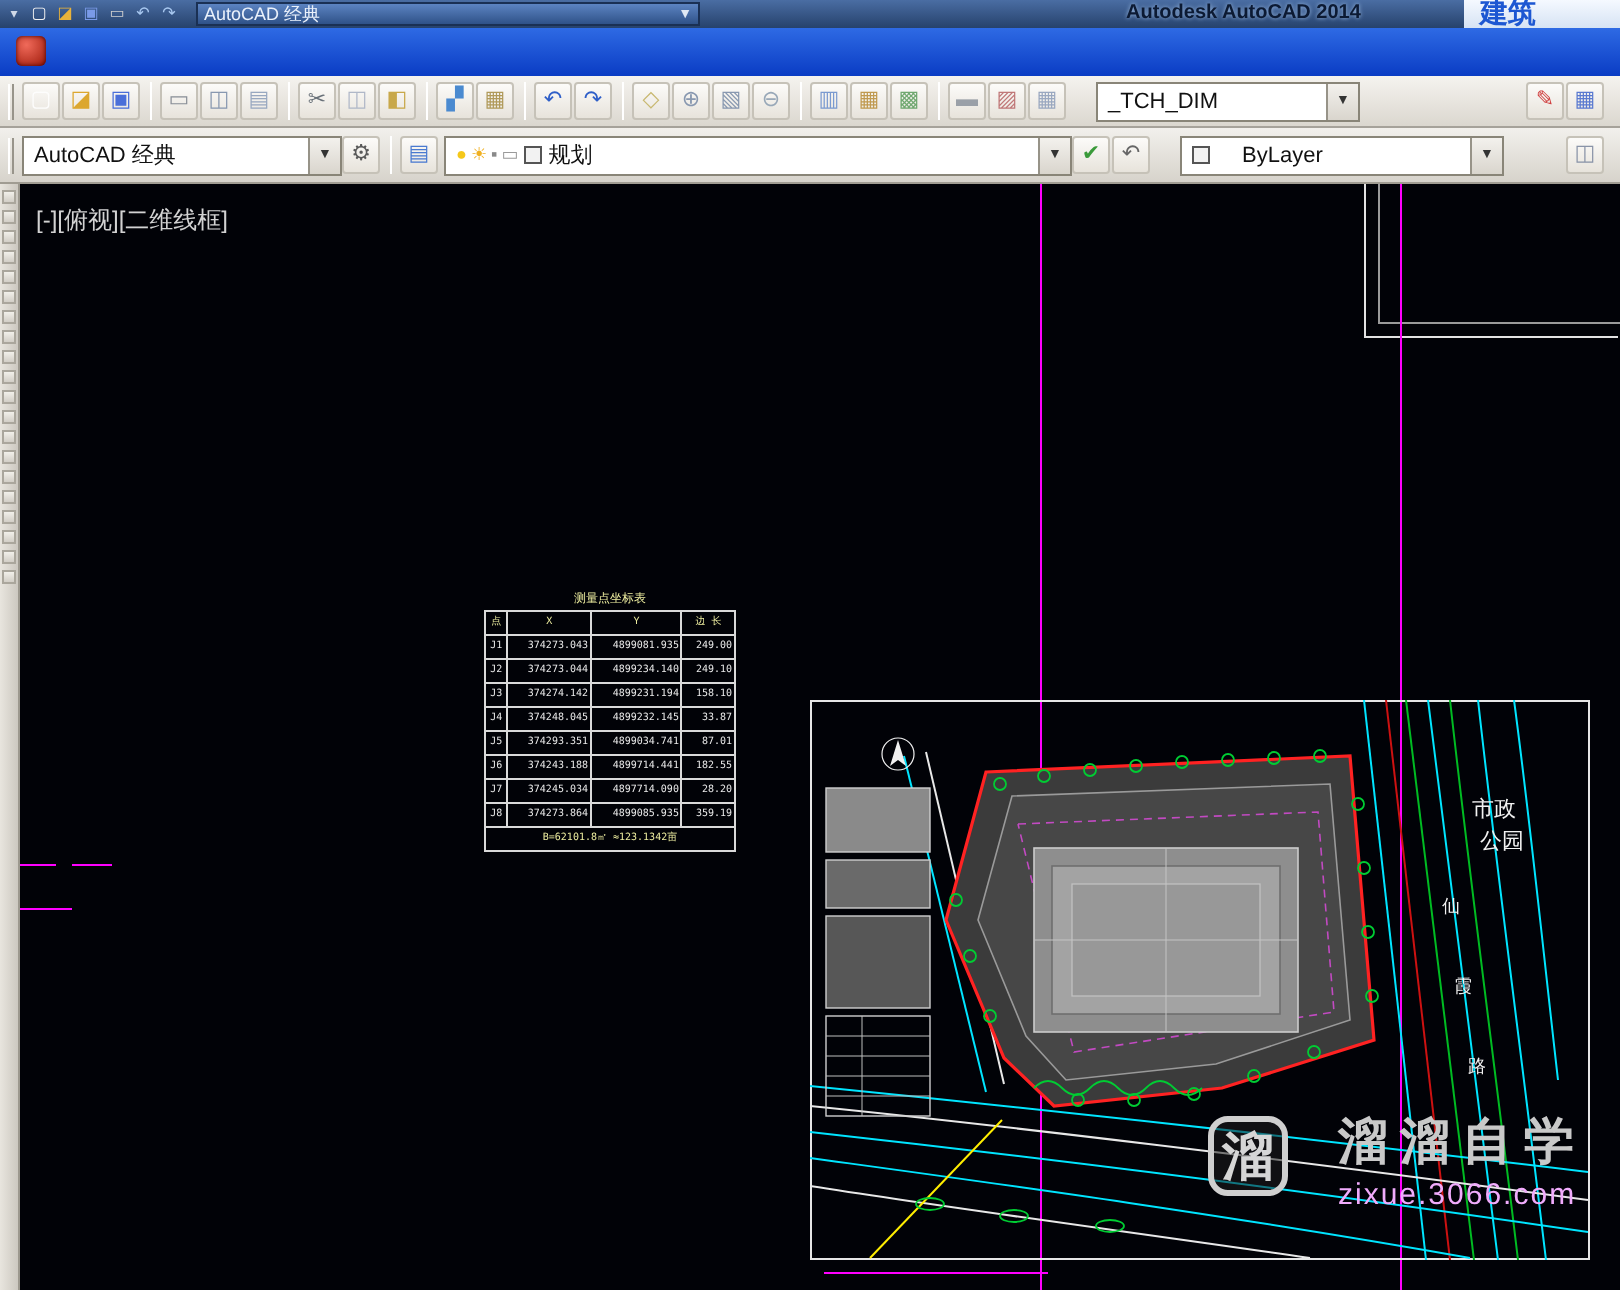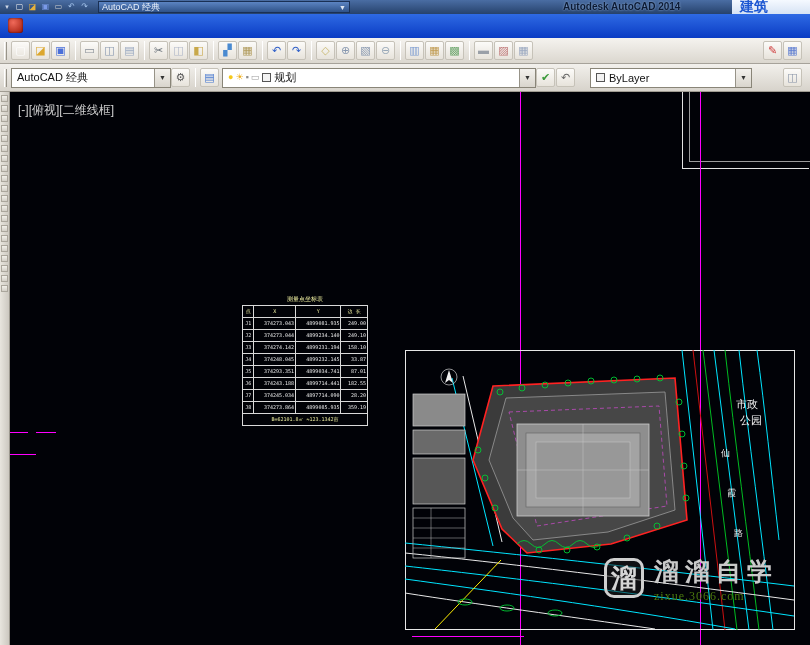--- a/index.html
+++ b/index.html
@@ -50,21 +50,21 @@
   .combo .arr{margin-left:auto;width:16px;height:100%;
     background:linear-gradient(#f3f1ed,#d9d5cd);border-left:1px solid #979388;
     display:flex;align-items:center;justify-content:center;font-size:7px;color:#333;}
   .dim-combo{width:132px;margin-left:14px;}
   .right-icons{margin-left:auto;margin-right:4px;}
   .ws2{width:160px;}
   .layer-combo{width:314px;margin-left:2px;gap:3px;}
   .lc-icons{display:flex;align-items:center;gap:2px;}
   .mini-ic{font-size:9px;line-height:1;background:transparent;border:0;padding:0;}
   .chip{width:9px;height:9px;background:#f2f2f2;border:1px solid #555;display:inline-block;}
-  .color-combo{width:162px;margin-left:14px;gap:4px;}
+  .color-combo{width:162px;margin-left:14px;gap:16px;}
 
   
   .lefttb{position:absolute;left:0;top:92px;bottom:0;width:10px;
     background:linear-gradient(90deg,#e8e5de,#ccc8c0);border-right:1px solid #9c988e;
     display:flex;flex-direction:column;align-items:center;padding-top:3px;gap:3px;}
   .mini{width:7px;height:7px;background:linear-gradient(#f2f0ea,#d2cec6);border:1px solid #aaa69c;}
 
   
   .canvas{position:absolute;left:10px;top:92px;width:800px;height:553px;background:#010207;overflow:hidden;}
   .vplabel{position:absolute;left:8px;top:10px;color:#d2d2d2;font-size:12px;}
@@ -86,23 +86,23 @@
   .ct tr.foot td{text-align:center;color:#eeeea0;}
 
   .siteplan{position:absolute;left:395px;top:258px;}
   .siteplan text{font-family:"DejaVu Sans",sans-serif;}
 
   
   .wm{position:absolute;left:594px;top:466px;display:flex;gap:10px;align-items:flex-start;}
   .wm-logo{width:40px;height:40px;border:3px solid #cfcfcf;border-radius:10px;
     background:rgba(30,30,30,.55);color:#d6d6d6;font-size:26px;font-weight:bold;
     display:flex;align-items:center;justify-content:center;}
-  .wm-col{display:flex;flex-direction:column;}
+  .wm-col{display:flex;flex-direction:column;margin-left:15px;}
   .wm-title{font-size:25px;letter-spacing:6px;color:#c9c9c9;font-weight:bold;line-height:1.1;}
-  .wm-url{font-size:12px;color:#4d7c0f;letter-spacing:1px;margin-top:3px;font-family:Liberation Serif, serif;}
+  .wm-url{font-size:15px;color:#f0abfc;letter-spacing:1px;margin-top:3px;}
 </style>
 </head>
 <body>
 
 <div class="app">
 
   <div class="titlebar">
     <span class="tb-arrow">▾</span>
     <div class="qat">
 
@@ -211,20 +211,24 @@
         <button class="tbtn">
           <i style="color: rgb(154, 160, 168);">▬</i>
         </button>
         <button class="tbtn">
           <i style="color: rgb(192, 120, 120);">▨</i>
         </button>
         <button class="tbtn">
           <i style="color: rgb(154, 168, 192);">▦</i>
         </button>
       </div>
+    <div class="combo dim-combo">
+      <span>_TCH_DIM</span>
+      <span class="arr">▼</span>
+    </div>
     <div class="iconflex right-icons">
 
     <button class="tbtn">
           <i style="color: rgb(208, 64, 64);">✎</i>
         </button>
         <button class="tbtn">
           <i style="color: rgb(90, 122, 208);">▦</i>
         </button>
       </div>
   </div>

